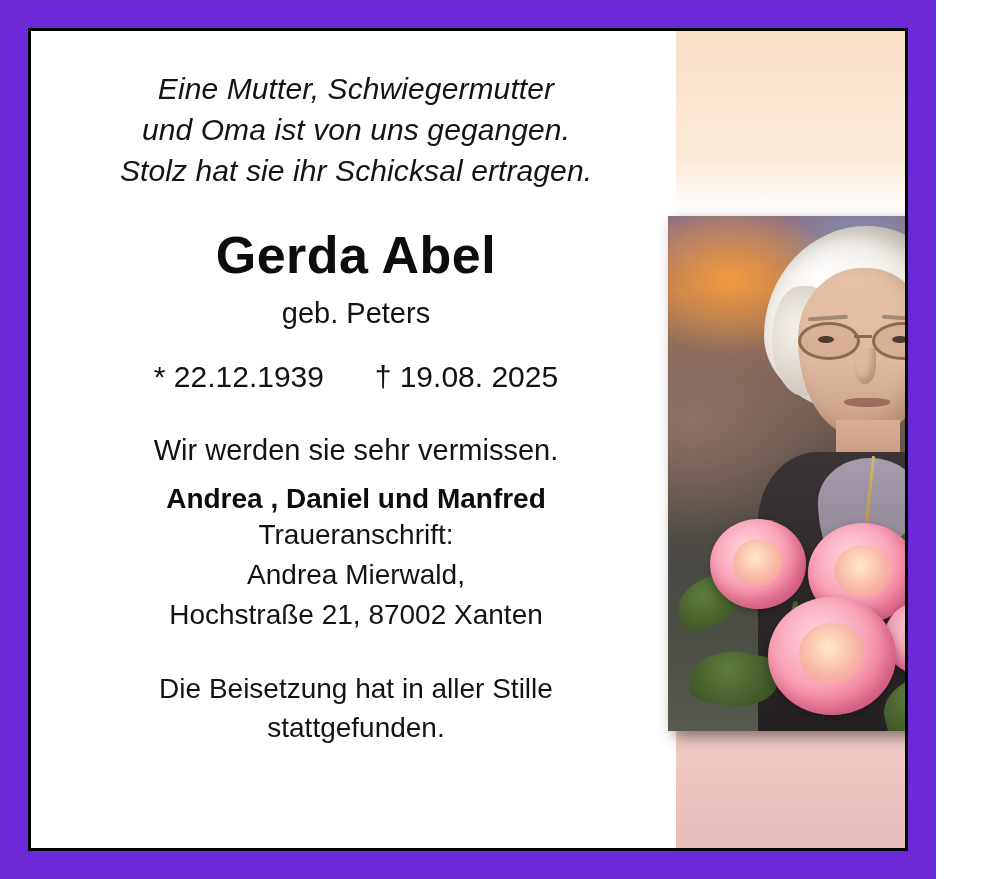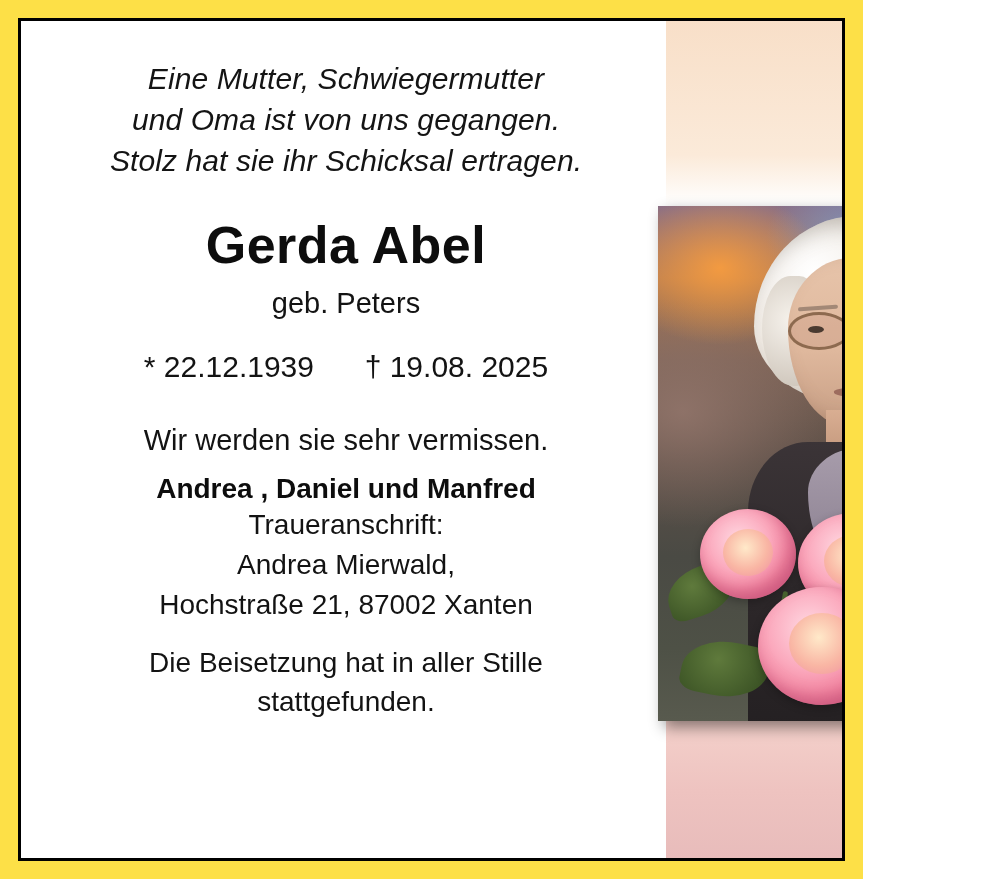--- a/index.html
+++ b/index.html
@@ -10,25 +10,25 @@
   body {
     width: 1000px;
     height: 879px;
     font-family: "Liberation Sans", sans-serif;
     overflow: hidden;
   }
 
   
   .obituary {
     position: relative;
-    width: 863px;
+    width: 936px;
     height: 879px;
     box-sizing: border-box;
-    background: #fde047;
-    padding: 18px;
+    background: #6d28d9;
+    padding: 28px;
   }
   .inner-frame {
     position: relative;
     width: 100%;
     height: 100%;
     box-sizing: border-box;
     background: #ffffff;
     border: 3px solid #000000;
     overflow: hidden;
   }
@@ -100,21 +100,21 @@
     font-weight: bold;
     color: #0d0d0d;
   }
 
   .address {
     font-size: 28px;
     line-height: 1.42;
     color: #131313;
   }
   .closing {
-    margin-top: 18px;
+    margin-top: 34px;
     font-size: 28px;
     line-height: 1.42;
     color: #131313;
   }
 
   
   .photo-wrap {
     position: absolute;
     left: 637px;
     top: 185px;

